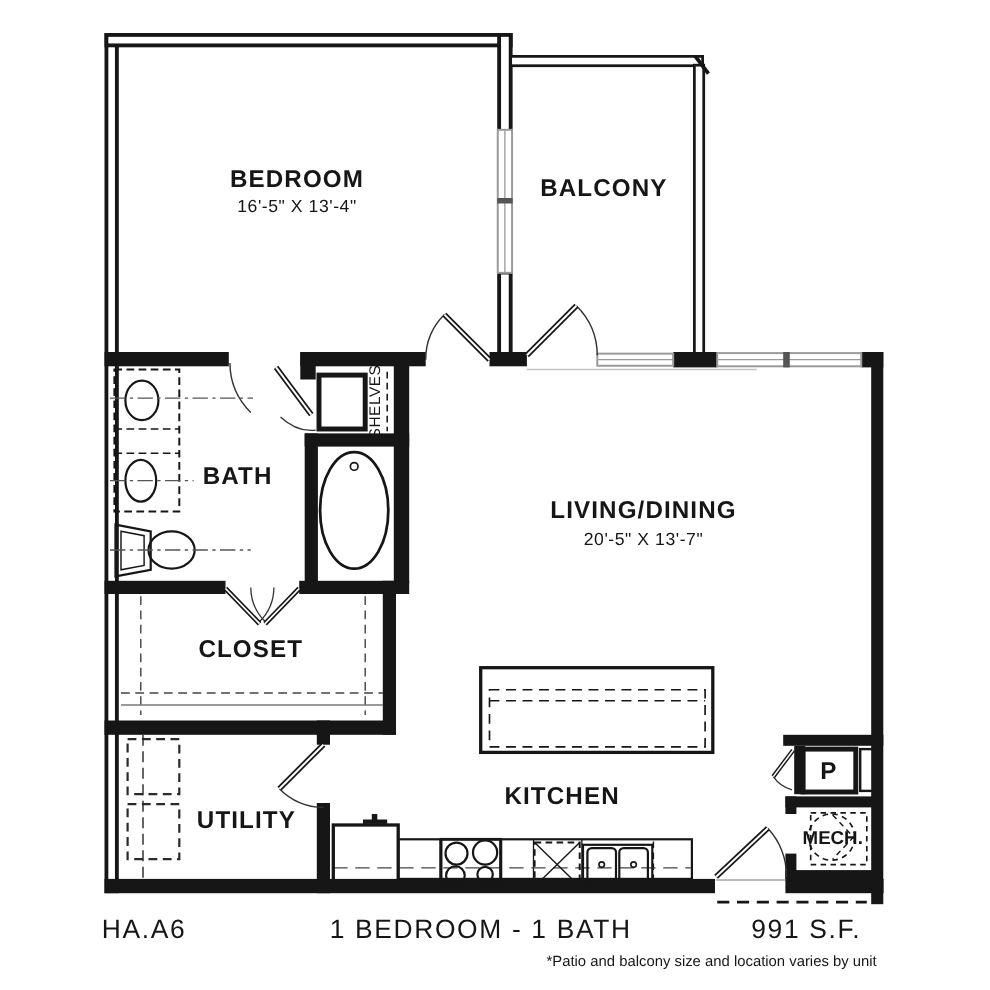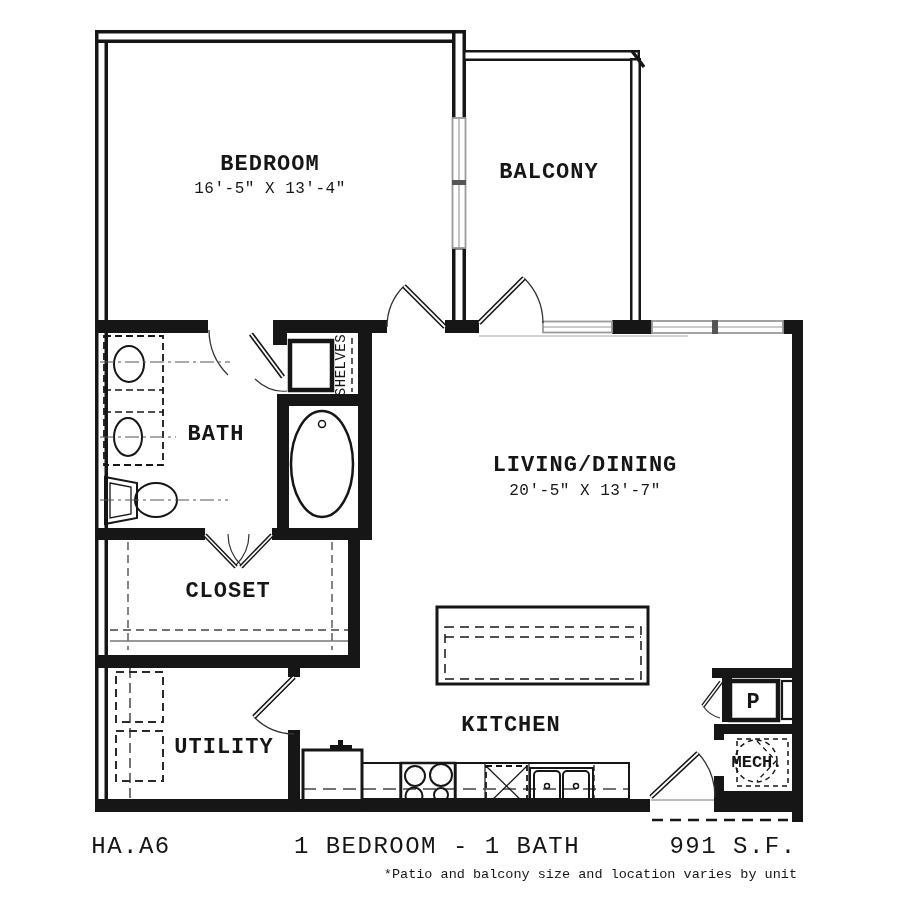--- a/index.html
+++ b/index.html
@@ -1,17 +1,17 @@
 <!DOCTYPE html>
 <html><head>
 <meta charset="utf-8">
 <style>
   html,body{margin:0;padding:0;background:#fff;}
   #stage{position:relative;width:900px;height:900px;background:#fff;overflow:hidden;
-         font-family:Liberation Mono, monospace;}
+         font-family:Liberation Sans, sans-serif;}
   svg{position:absolute;left:0;top:0;}
   text{fill:#161616;}
   .room-label{font-weight:bold;font-size:22px;letter-spacing:1px;}
   .dim-label{font-size:16px;letter-spacing:.5px;}
   .small-label{font-weight:bold;font-size:17px;}
   .p-label{font-weight:bold;font-size:22px;}
   .shelves-label{font-size:14px;letter-spacing:.5px;}
   .footer-label{font-size:24px;letter-spacing:1.5px;}
   .footnote-label{font-size:13.5px;}
 </style>

